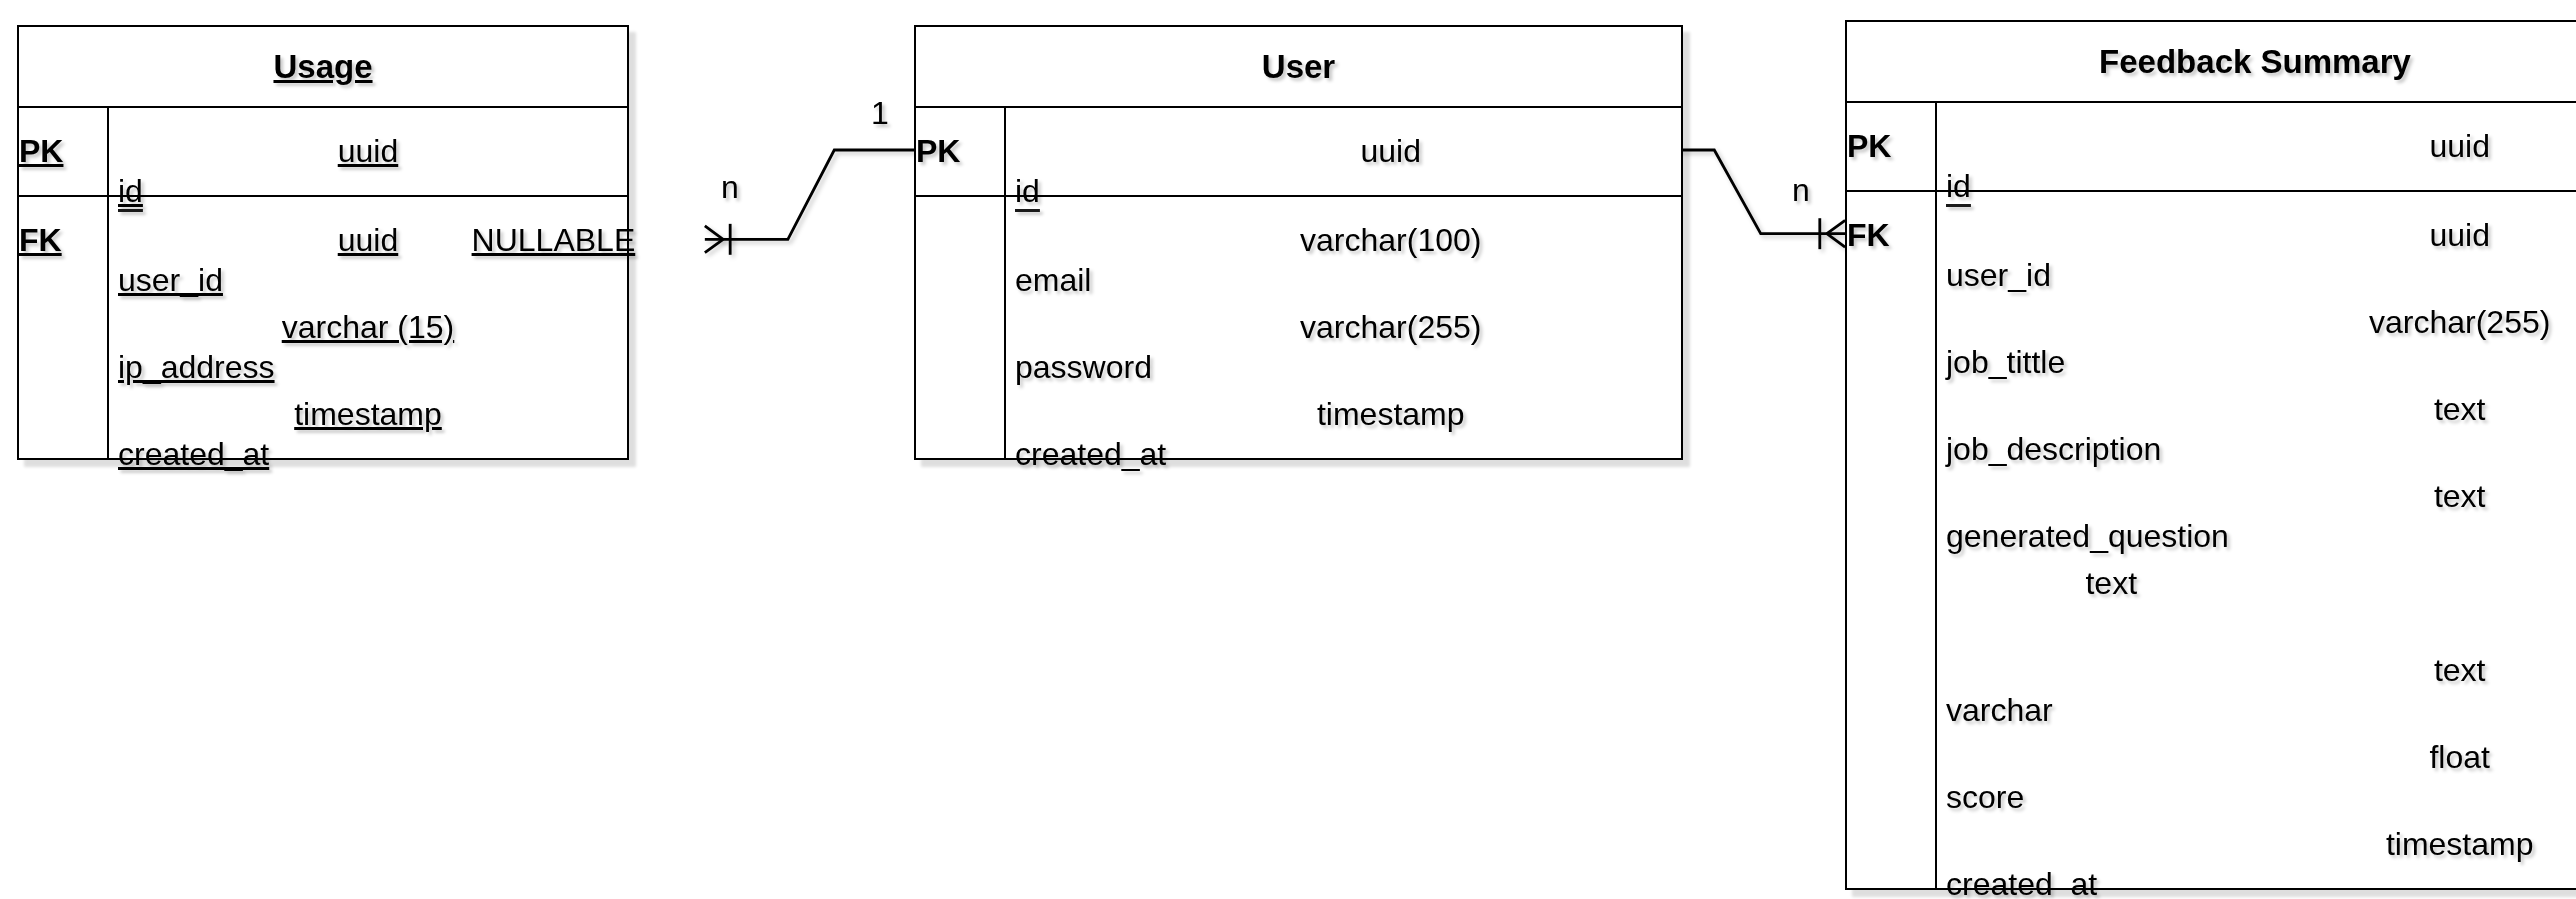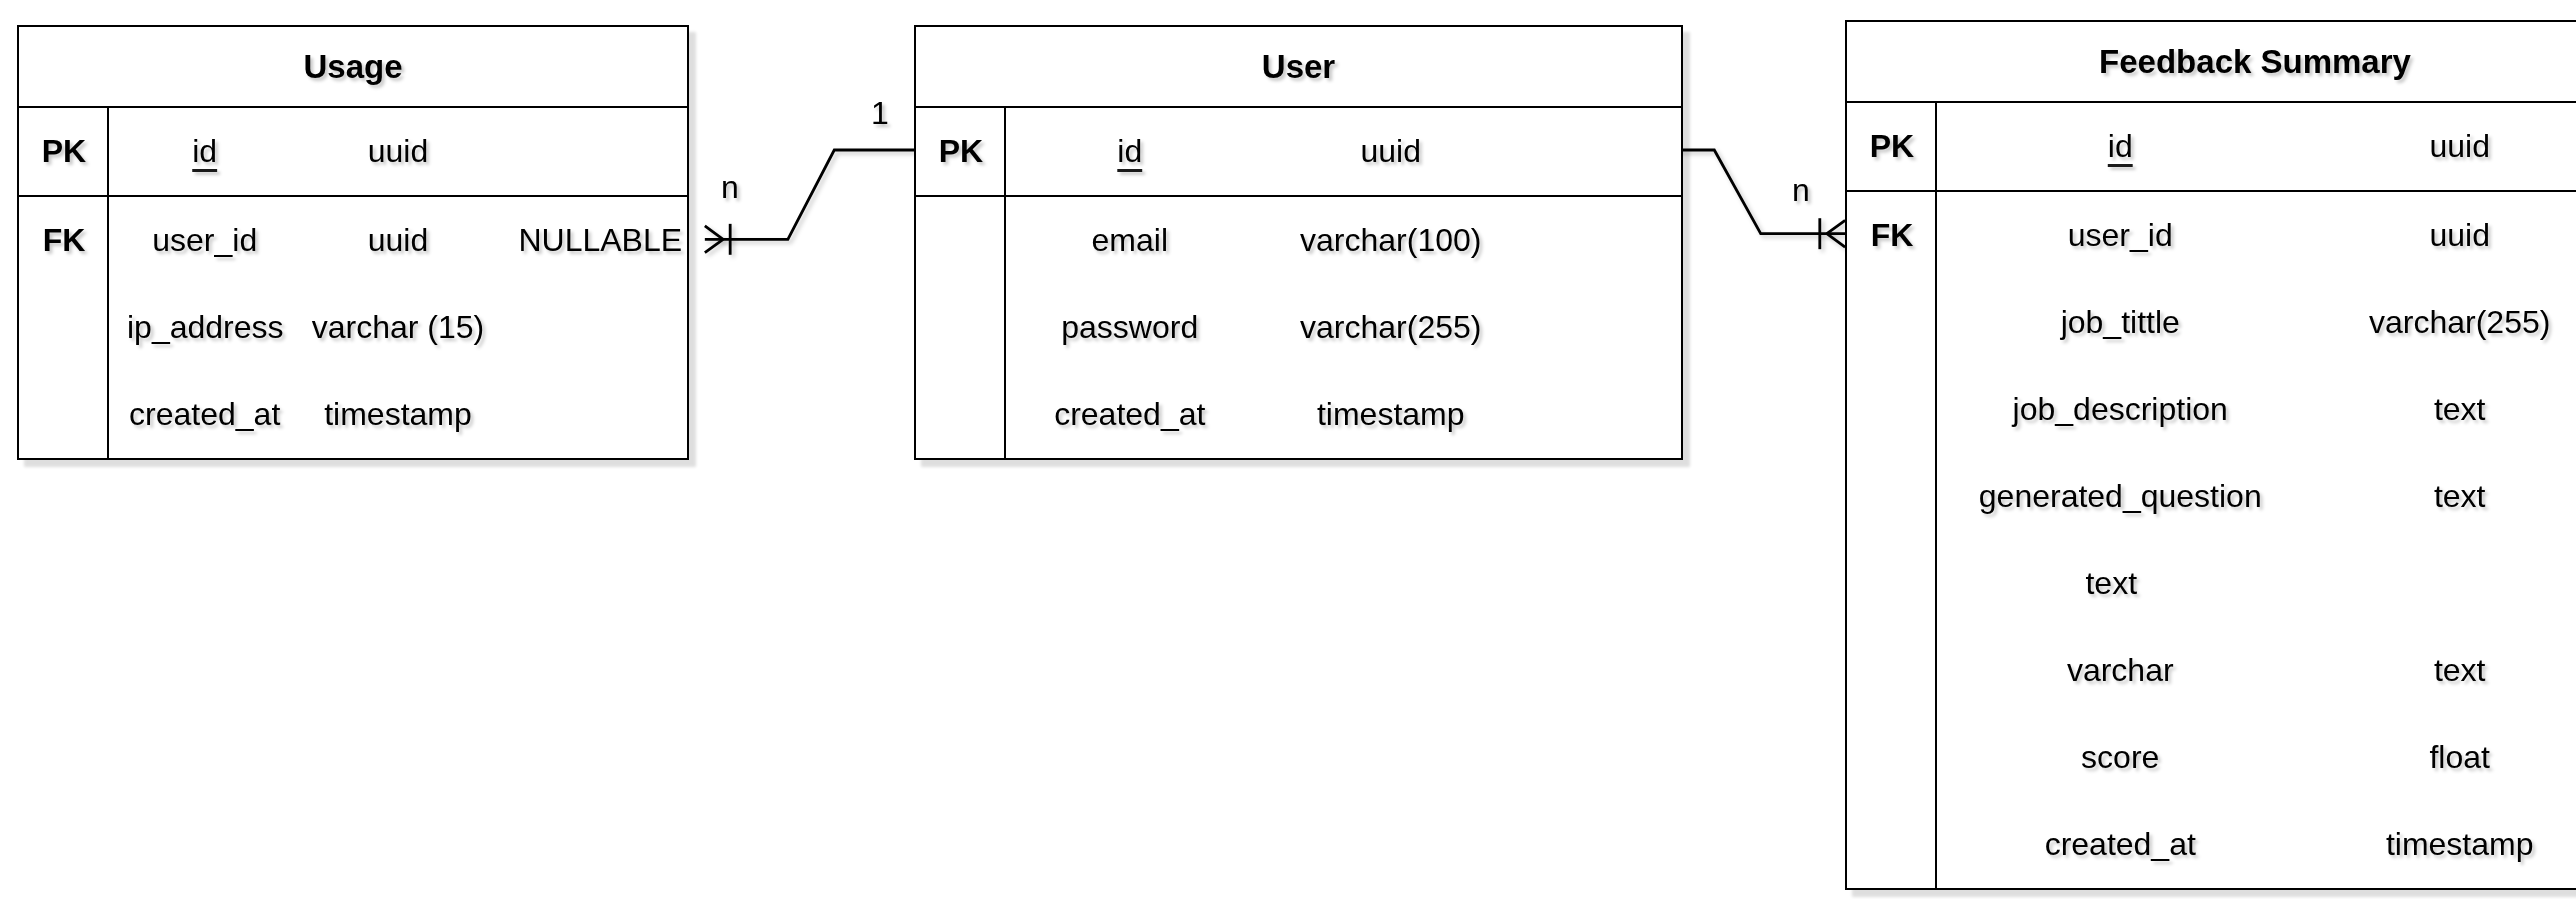--- a/index.html
+++ b/index.html
@@ -58,42 +58,41 @@
     display: flex;
     height: 87px;
   }
   .row.pkrow {
     border-bottom: 2.8px solid #000000;
     box-sizing: content-box;
   }
   .keycell {
     width: 90px;
     flex: 0 0 90px;
-    text-align: center;
     line-height: 87px;
     font-size: 32px;
     font-weight: 700;
     white-space: nowrap;
     text-shadow: 2.8px 2.8px 3.5px rgba(0,0,0,0.22);
   }
   .fields {
     flex: 1 1 auto;
     display: grid;
   }
   .cols-usage    { grid-template-columns: 30% 40% 30%; }
   .cols-user     { grid-template-columns: 34% 46% 20%; }
   .cols-feedback { grid-template-columns: 48% 48% 4%; }
   .fields > div {
     line-height: 87px;
     font-size: 32px;
     white-space: nowrap;
     overflow: visible;
     text-shadow: 2.8px 2.8px 3.5px rgba(0,0,0,0.22);
   }
-  .fname { text-align: center; padding-left: 18px; }
+  .fname { text-align: left; padding-left: 9px; margin-top: 40px; }
   .ftype, .fextra { text-align: center; }
   .pkname {
     text-decoration: underline;
     text-decoration-thickness: 2.8px;
     text-underline-offset: 7px;
     text-decoration-color: #1a1a1a;
   }
   .card-label {
     position: absolute;
     font-size: 32px;
@@ -118,21 +117,21 @@
       <path class="rel" d="M 2597 332 L 2623 313 M 2597 332 L 2623 351"></path>
       <path class="rel" d="M 2587 310 L 2587 354"></path>
     </g>
   </svg>
 
   <div class="card-label" style="left:721px; top:171px;">n</div>
   <div class="card-label" style="left:871px; top:97px;">1</div>
   <div class="card-label" style="left:1650px; top:77px;">1</div>
   <div class="card-label" style="left:1792px; top:174px;">n</div>
 
-  <div class="entity" style="left:17px; top:25px; width:672px;">
+  <div class="entity" style="left:17px; top:25px; width:612px;text-decoration:underline;">
     <div class="title">Usage</div>
     <div class="keyline"></div>
     <div class="row pkrow">
       <div class="keycell">PK</div>
       <div class="fields cols-usage">
         <div class="fname pkname">id</div>
         <div class="ftype">uuid</div>
         <div class="fextra"></div>
       </div>
     </div>

